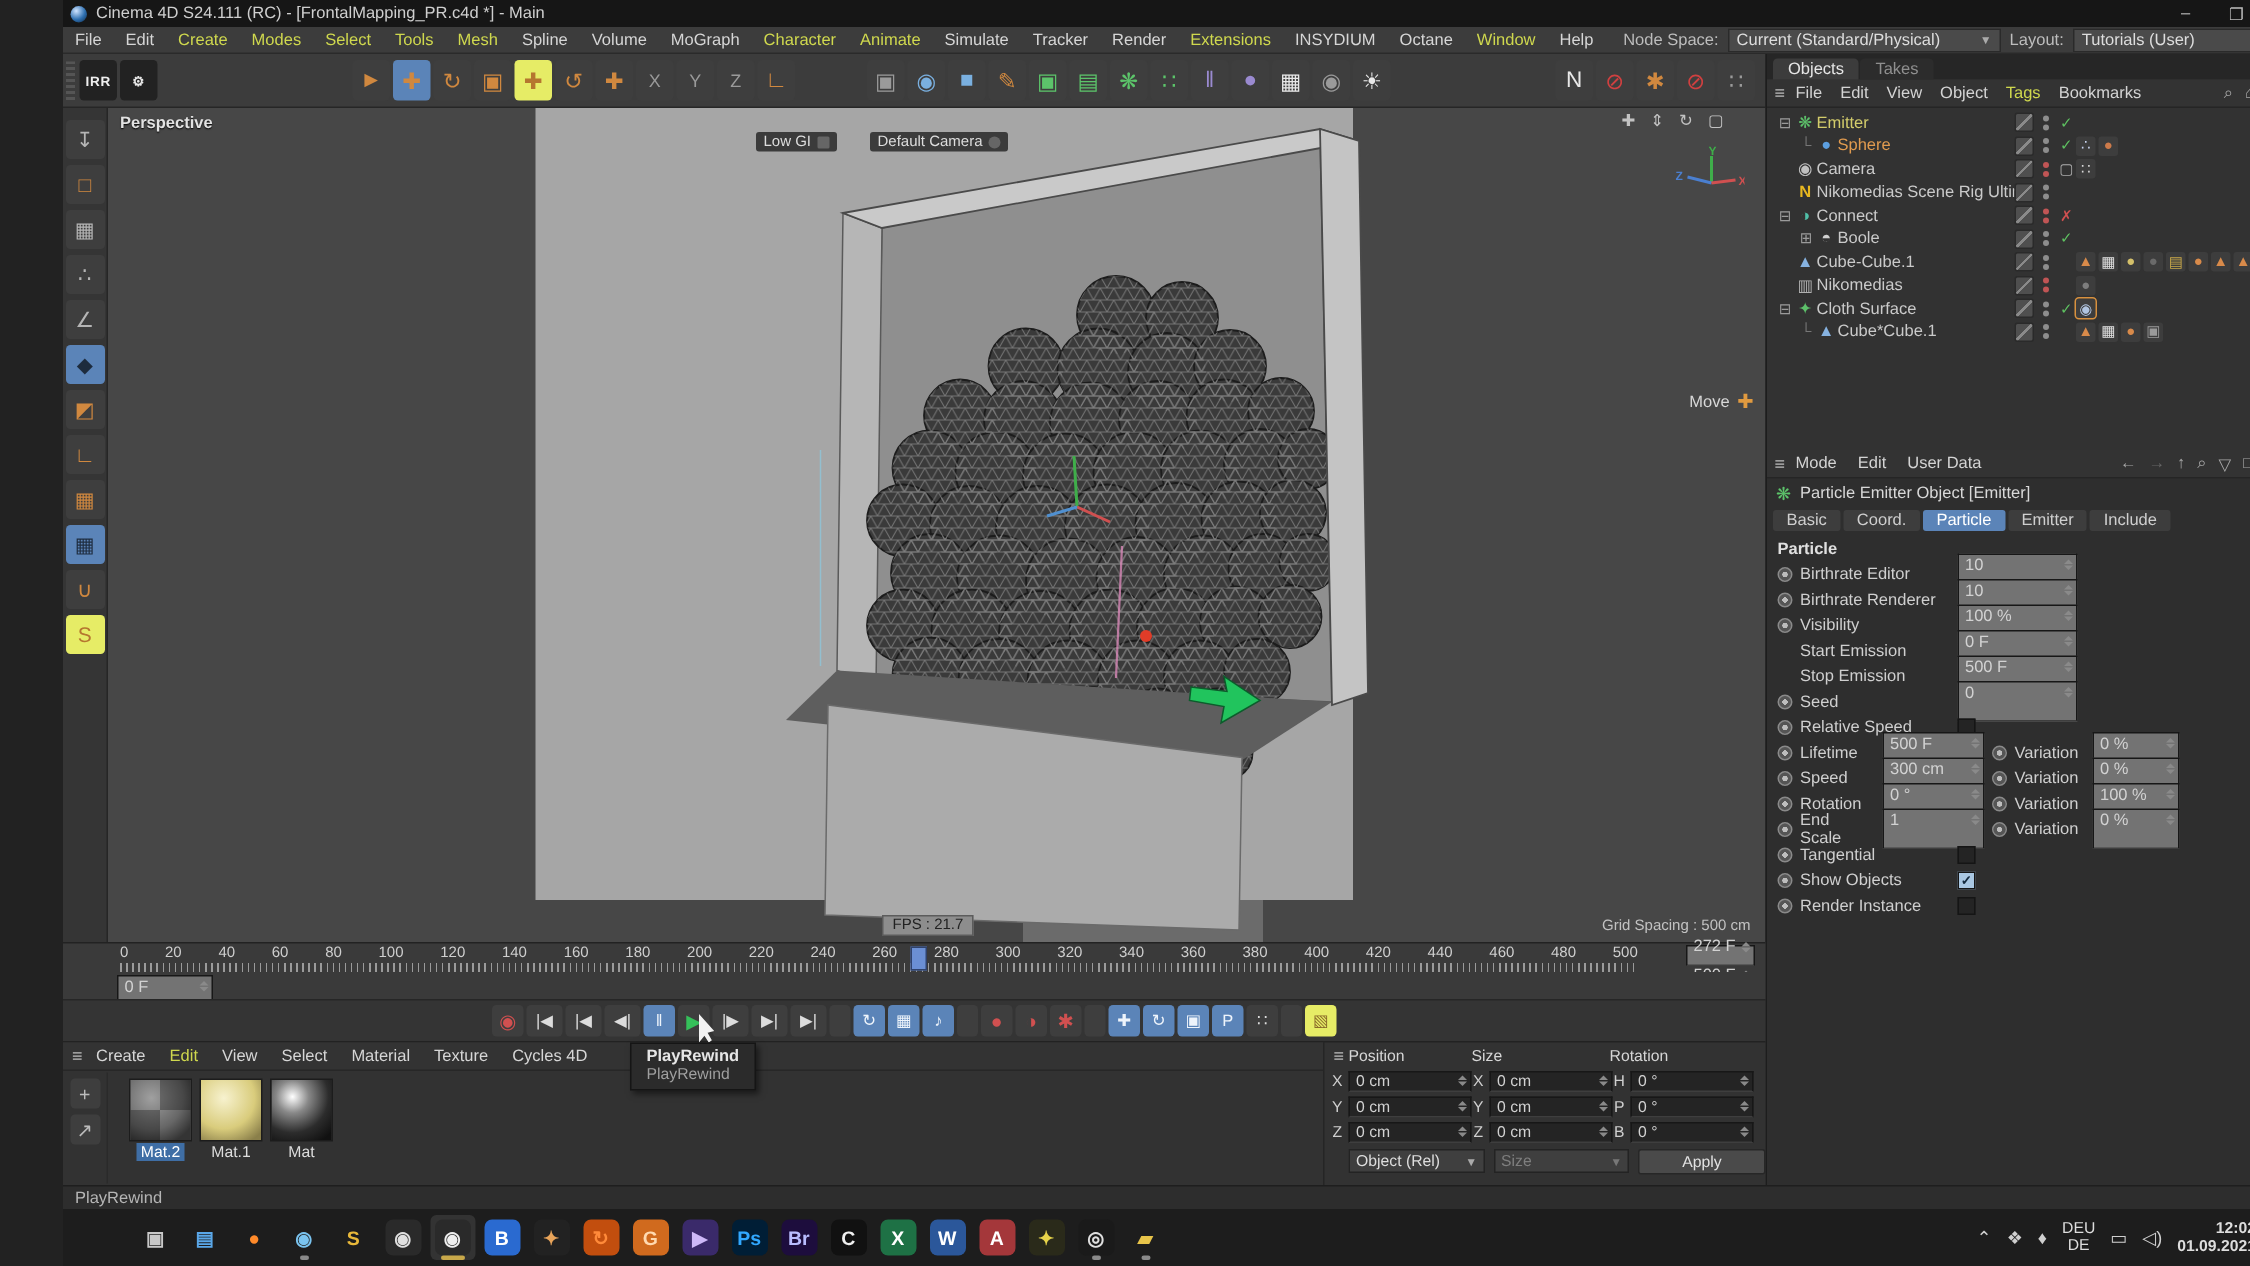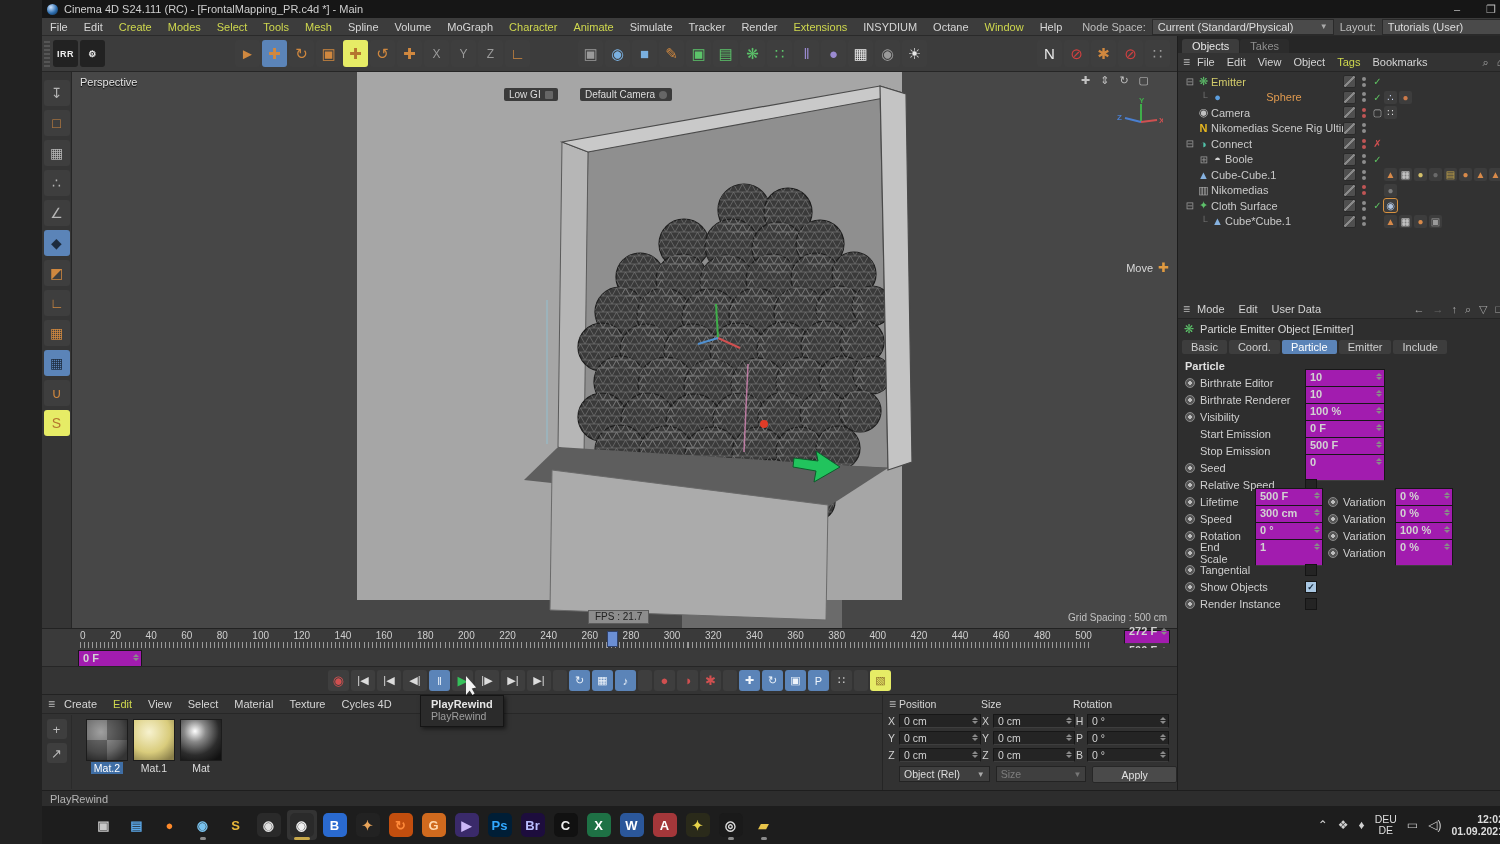--- a/index.html
+++ b/index.html
@@ -36,21 +36,21 @@
   .gapw{width:64px;}
   .vsep{width:6px;}
   
   #leftbar{left:0;top:72px;width:30px;height:556px;background:#353535;display:flex;flex-direction:column;align-items:center;padding-top:6px;box-sizing:border-box;border-right:1px solid #262626;}
   .lcell{width:26px;height:26px;margin:2px 0;background:#3e3e3e;border-radius:3px;display:flex;align-items:center;justify-content:center;font-size:14px;color:#d0883f;}
   .lcell.bblue{background:#5b84b8;color:#1d2b3d;}
   .lcell.byellow{background:#e6ec66;color:#b5762f;}
   .lcell.gray{color:#b5b5b5;}
   
   #viewport{left:30px;top:72px;width:1105px;height:556px;background:#474747;overflow:hidden;}
-  .vp-label{position:absolute;left:8px;top:4px;color:#e2e2e2;font-size:11px;font-weight:normal;text-shadow:0 1px 1px #000;}
+  .vp-label{position:absolute;left:8px;top:4px;color:#e2e2e2;font-size:11px;font-weight:bold;text-shadow:0 1px 1px #000;}
   .vp-btn{position:absolute;top:16px;background:rgba(40,40,40,.85);color:#ddd;border-radius:2px;height:13px;display:flex;align-items:center;gap:4px;padding:0 5px;font-size:10px;}
   .vp-btn .mini{width:8px;height:8px;background:#666;border-radius:1px;display:inline-block;}
   .vp-navicons{position:absolute;right:28px;top:2px;display:flex;gap:10px;color:#c2c2c2;font-size:11px;}
   .axisgizmo{position:absolute;right:14px;top:24px;width:46px;height:36px;font-size:9px;font-weight:bold;}
   .fpsbadge{position:absolute;left:516px;top:538px;background:#8d8d8d;border:1px solid #5c5c5c;color:#222;padding:0 6px;height:12px;line-height:12px;font-size:10px;}
   .gridspacing{position:absolute;right:10px;top:540px;color:#c2c2c2;font-size:10px;}
   .movehint{position:absolute;right:8px;top:188px;color:#d8d8d8;font-size:11px;display:flex;gap:5px;align-items:center;}
   .movehint b{color:#e09a40;font-weight:normal;font-size:13px;}
   
   #rightpanel{left:1135px;top:36px;width:365px;height:754px;background:#2e2e2e;border-left:1px solid #1d1d1d;box-sizing:border-box;}
@@ -63,21 +63,21 @@
   .pmenu .micon{color:#a8a8a8;margin-left:2px;font-size:11px;}
   .pmenu .right{margin-left:auto;display:flex;gap:6px;color:#a8a8a8;}
   .burger{color:#bbb;font-size:12px;letter-spacing:-1px;}
   
   #otree{background:#323232;height:226px;overflow:hidden;padding-top:2px;}
   .trow{display:flex;align-items:center;height:15.5px;padding-left:6px;}
   .texp{width:12px;color:#9a9a9a;font-size:10px;text-align:center;}
   .tchild{width:12px;color:#777;font-size:10px;text-align:center;}
   .ticon{width:15px;text-align:center;font-size:11px;}
   .tname{width:132px;overflow:hidden;white-space:nowrap;color:#cacaca;}
-  .tname.cy{color:#d3cc6b;} .tname.co{color:#e09a4f;text-align:center;}
+  .tname.cy{color:#d3cc6b;} .tname.co{color:#e09a4f;}
   .ebox{width:11px;height:11px;background:#4f4f4f;border:1px solid #2a2a2a;border-radius:2px;margin-right:4px;
         background-image:linear-gradient(135deg,transparent 45%,#8a8a8a 45%,#8a8a8a 55%,transparent 55%);}
   .dots{display:flex;flex-direction:column;gap:2px;width:8px;margin-right:3px;align-items:center;}
   .dots i{width:4px;height:4px;border-radius:50%;background:#8d8d8d;}
   .dots.red i{background:#c05555;}
   .tstate{width:13px;text-align:center;font-size:10px;}
   .tstate.ok{color:#5ec161;} .tstate.bad{color:#d05050;} .tstate.box{color:#aaa;}
   .ttags{display:flex;gap:2px;align-items:center;}
   .tag{width:13px;height:13px;display:flex;align-items:center;justify-content:center;font-size:10px;background:#3d3d3d;border-radius:2px;}
   .tag.sel{outline:1px solid #d8913f;}
@@ -86,21 +86,21 @@
   .attr-title .aicon{color:#5cc46a;font-size:12px;}
   .subtabs{display:flex;gap:2px;padding:2px 4px;}
   .stab{padding:1px 9px;background:#3d3d3d;color:#cfcfcf;border-radius:2px;}
   .stab.on{background:#5b84b8;color:#fff;}
   .asection{font-weight:bold;color:#e0e0e0;padding:4px 0 2px 7px;}
   .arow{display:flex;align-items:center;height:17px;padding-left:7px;gap:5px;}
   .tog{width:8px;height:8px;border:1px solid #8a8a8a;border-radius:50%;background:radial-gradient(circle,#bdbdbd 0 30%,#555 34%);flex:0 0 auto;}
   .tspace{width:10px;flex:0 0 auto;}
   .albl{color:#cfcfcf;}
   .albl.w100{width:100px;} .albl.w58{width:50px;} .albl.w48{width:47px;}
-  .fld{display:flex;justify-content:space-between;align-items:center;background:#a21caf;border:1px solid #171717;border-bottom-color:#3e3e3e;height:13px;padding:0 2px 12px 4px;color:#d2d2d2;font-weight:bold;}
+  .fld{display:flex;justify-content:space-between;align-items:center;background:#737373;border:1px solid #171717;border-bottom-color:#3e3e3e;height:13px;padding:0 2px 12px 4px;color:#d2d2d2;}
   .fld.w72{width:72px;} .fld.w64{width:60px;} .fld.w52{width:50px;}
   .spin{display:flex;flex-direction:column;gap:1px;margin-left:3px;}
   .spin i{width:0;height:0;border:3px solid transparent;border-bottom-color:#8a8a8a;display:block;}
   .spin i+i{border-bottom-color:transparent;border-top-color:#8a8a8a;}
   .cb{width:10px;height:10px;background:#242424;border:1px solid #151515;display:flex;align-items:center;justify-content:center;font-size:9px;color:#13293d;}
   .cb.on{background:#a9c7e2;font-weight:bold;}
   .ascroll{position:absolute;right:1px;top:282px;width:7px;height:310px;background:#272727;}
   .ascroll i{display:block;width:5px;height:60px;margin:10px auto 0;background:#4a4a4a;border-radius:2px;}
   
   #timeline{left:0;top:628px;width:1135px;height:20px;background:#3a3a3a;border-top:1px solid #222;box-sizing:border-box;}

